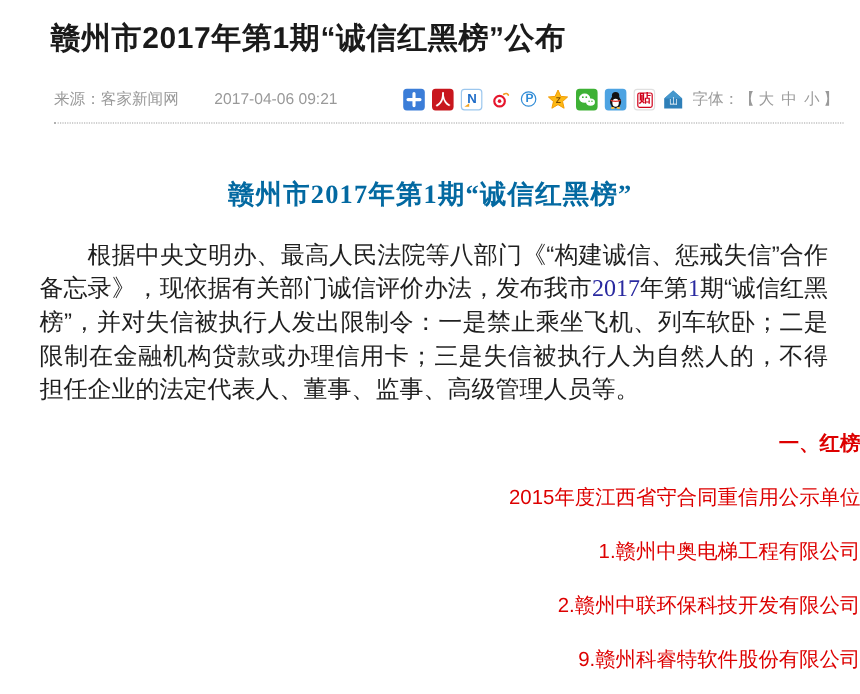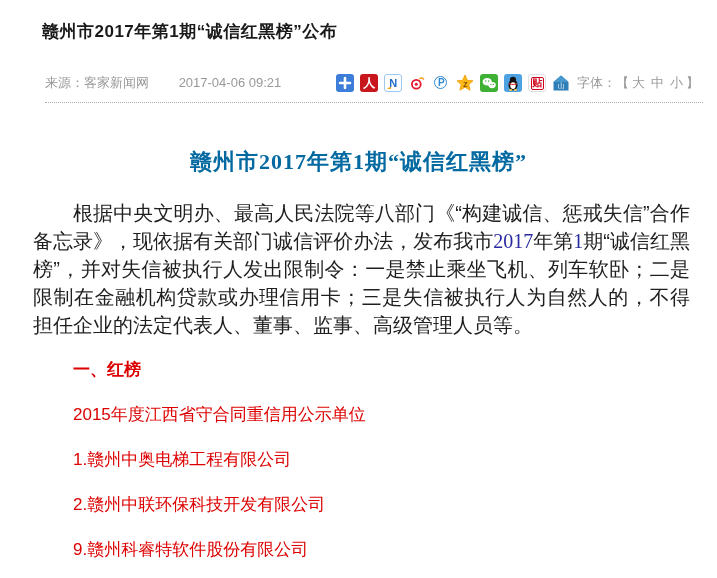--- a/index.html
+++ b/index.html
@@ -1,19 +1,19 @@
 <!DOCTYPE html>
 <html><head>
 <meta charset="utf-8">
 <style>
   html,body{margin:0;padding:0;background:#ffffff;width:717px;height:578px;overflow:hidden;
     font-family:"Liberation Sans",sans-serif;}
   .page{position:relative;width:717px;height:578px;background:#fff;}
 
-  .page-title{margin:16px 20px 0 42px;font-size:17px;font-weight:bold;color:#1a1a1a;
+  .page-title{margin:16px 20px 0 42px;font-size:25px;font-weight:bold;color:#1a1a1a;
     letter-spacing:.5px;line-height:32px;}
 
   .meta-bar{display:flex;align-items:center;margin:25px 18px 2px 45px;height:20px;
     font-size:13px;color:#999;}
   .meta-left{flex:0 0 auto;white-space:nowrap;}
   .meta-date{margin-left:26px;}
   .share-bar{flex:0 0 auto;margin-left:55px;display:flex;align-items:center;gap:6px;}
   .font-size-ctrl{margin-left:auto;white-space:nowrap;color:#9a9a9a;}
   .font-size-ctrl a{color:#9a9a9a;text-decoration:none;margin:0 3px;cursor:pointer;}
 
@@ -45,21 +45,21 @@
 
   .dotted{border:none;border-bottom:1px dotted #b0b0b0;margin:9px 14px 0 45px;}
 
   .art-heading{margin:44px 0 0 0;text-align:center;color:#0369a1;
     font-family:"Liberation Serif",serif;font-size:22px;font-weight:600;letter-spacing:1px;}
 
   .para{margin:22px 27px 0 33px;font-size:20px;line-height:28px;color:#1f1f1f;
     text-indent:2em;text-align:justify;}
   .para .num{color:#2a2aa0;font-family:"Liberation Serif",serif;}
 
-  .red{margin:28px 0 0 73px;color:#dd0000;font-size:17px;line-height:17px;}
+  .red{margin:28px 0 0 73px;color:#dd0000;font-size:17px;line-height:17px;text-align:right;}
   .red.bold{font-weight:bold;margin-top:22px;}
 </style>
 </head>
 <body>
 
 <div class="page">
 
   <h1 class="page-title">赣州市2017年第1期“诚信红黑榜”公布</h1>
 
   <div class="meta-bar">

